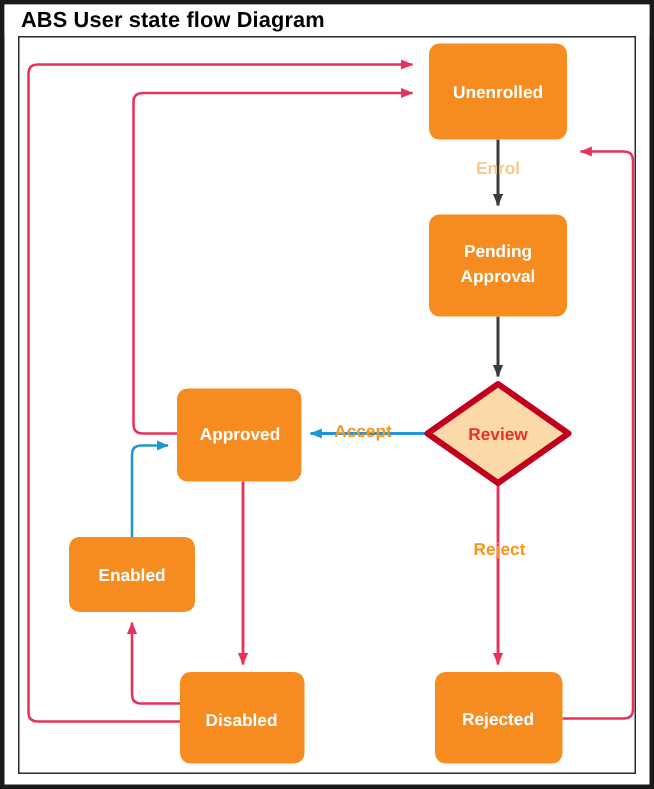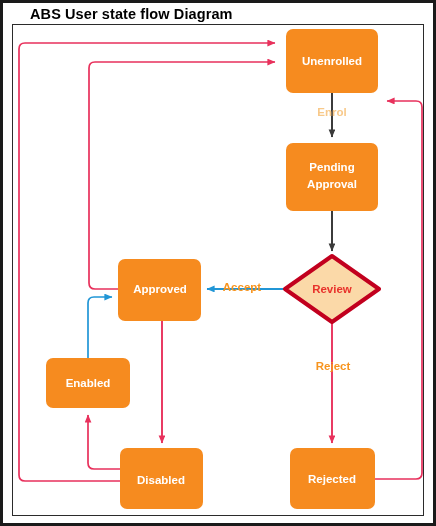--- a/index.html
+++ b/index.html
@@ -21,21 +21,21 @@
   }
   #title-bar {
     position: absolute;
     left: 0;
     top: 0;
     width: 430px;
     height: 21px;
     display: flex;
     align-items: center;
     box-sizing: border-box;
-    padding-left: 27px;
+    padding-left: 11px;
     background: #ffffff;
   }
   #title-text {
     font-family: "Liberation Sans", sans-serif;
     font-size: 14.5px;
     font-weight: bold;
     color: #000000;
     letter-spacing: 0.1px;
     white-space: nowrap;
   }

